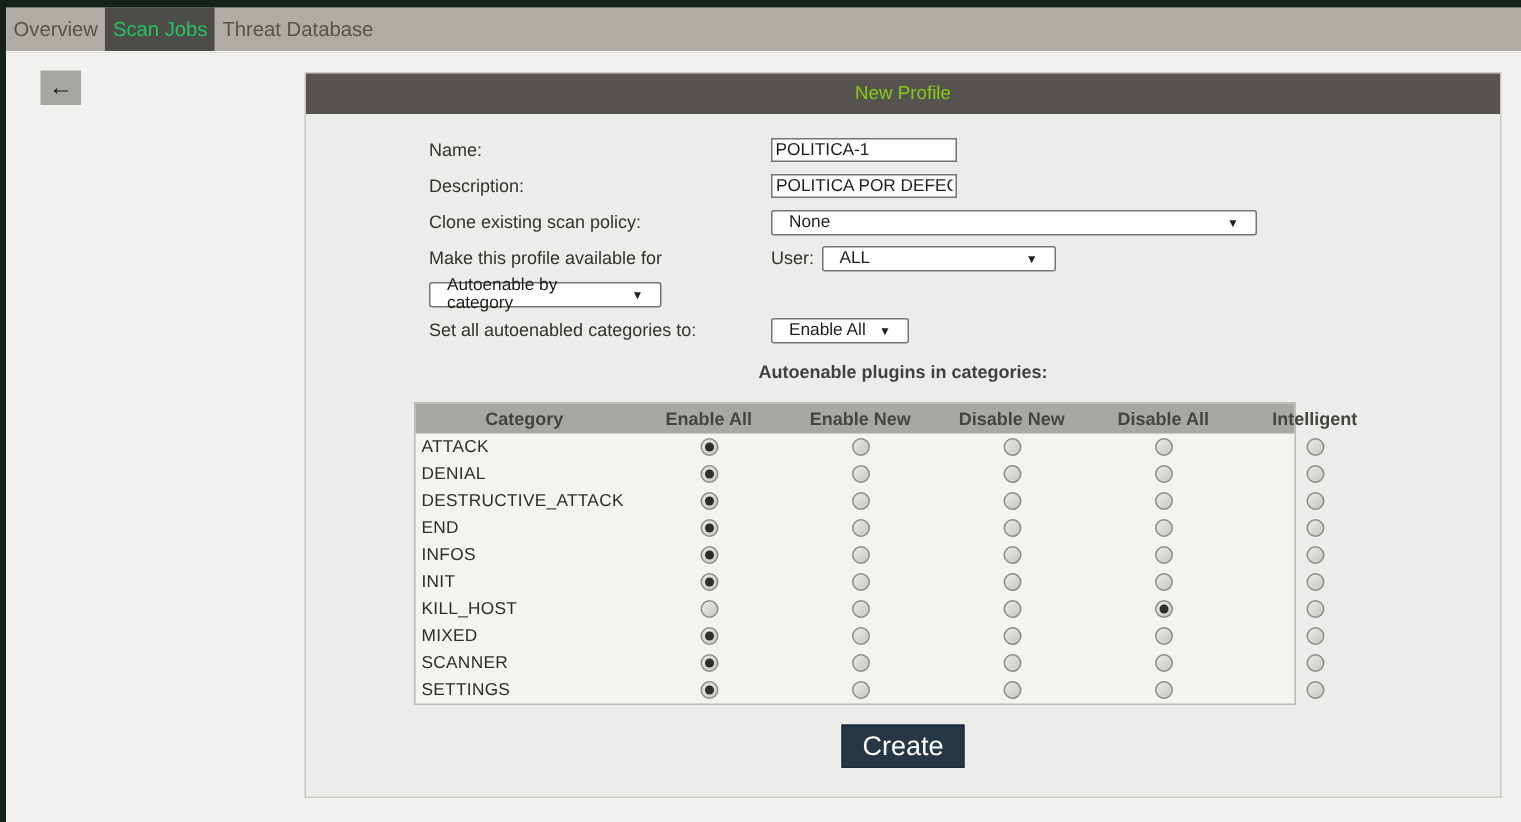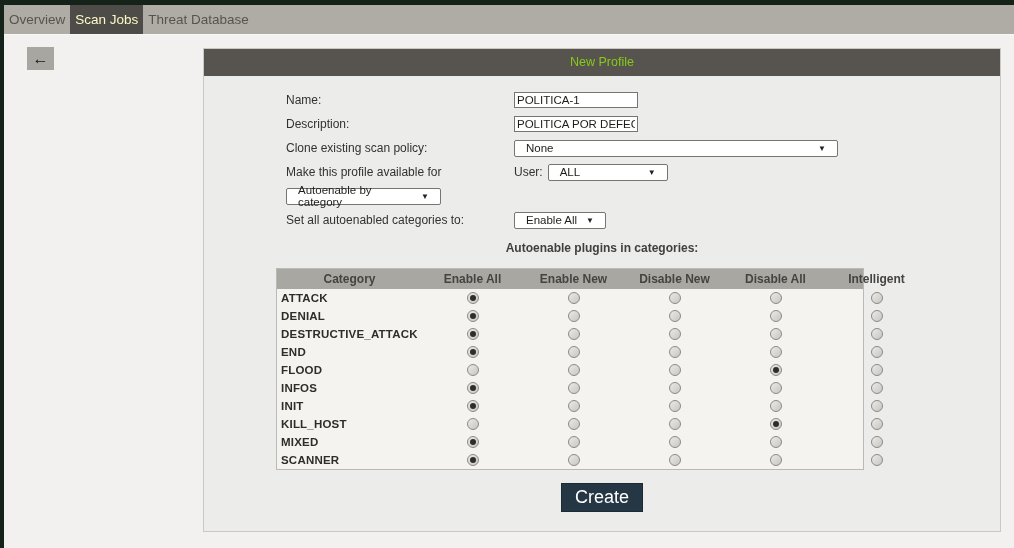--- a/index.html
+++ b/index.html
@@ -2,41 +2,41 @@
 <html><head>
 <meta charset="utf-8">
 <style>
   * { margin:0; padding:0; box-sizing:border-box; }
   body { font-family:"Liberation Sans", sans-serif; }
   .container { position:relative; width:1014px; height:548px; background:#f2f1ef; overflow:hidden; }
   .top-strip { position:absolute; top:0; left:0; width:100%; height:5px; background:#15221a; z-index:3; }
   .left-strip { position:absolute; top:0; left:0; width:4px; height:100%; background:#15221a; z-index:2; }
   .tab-bar { position:absolute; top:5px; left:4px; right:0; height:30px; background:#aeaca5; display:flex; border-bottom:1px solid #f8f8f6; }
   .tab { padding:0 5px; line-height:30px; font-size:13.5px; color:#55544e; cursor:pointer; white-space:nowrap; }
-  .tab.active { background:#4d4c49; color:#fef9c3; }
+  .tab.active { background:#4d4c49; color:#22c55e; }
   .back-btn { position:absolute; left:27px; top:47px; width:27px; height:23px; background:#a7a6a1; display:flex; align-items:center; justify-content:center; cursor:pointer; }
   .back-btn .arrow { font-size:16px; font-weight:bold; color:#15150f; line-height:1; }
   .panel { position:absolute; left:203px; top:48px; width:798px; height:484px; background:#ececea; border:1px solid #c9c8c4; }
   .panel-title { height:27px; background:#57534e; color:#84cc16; text-align:center; line-height:27px; font-size:12.5px; }
   .form-area { padding-top:12px; }
   .form-row { display:flex; align-items:center; height:24px; padding-left:82px; font-size:12px; color:#33322e; }
   .form-label { width:228px; flex:none; }
   input.text { width:124px; height:16px; border:1px solid #767571; font-size:11.5px; padding:1px 2px; background:#fff; color:#1d1d1a; font-family:inherit; }
   .select { background:#fff; border:1px solid #767571; border-radius:2px; height:17px; font-size:11.5px; padding:0 11px; display:flex; justify-content:space-between; align-items:center; color:#1d1d1a; cursor:pointer; }
   .select .arr { font-size:8px; color:#222; margin-left:6px; }
   .w-clone { width:324px; }
-  .w-user { width:120px; }
+  .w-user { width:156px; }
   .w-auto { width:155px; }
   .w-setall { width:92px; }
   .inline-label { margin-right:5px; }
   .cats-heading { text-align:center; font-weight:bold; font-size:12px; color:#404040; margin-top:9px; }
   .cat-table { margin:13px 0 0 72px; width:588px; border:1px solid #bab9b5; background:#f4f3f0; }
   .thead { display:grid; grid-template-columns:145px repeat(5,101px); height:20px; background:#a9a7a1; align-items:center; }
   .th { text-align:center; font-weight:bold; font-size:12px; color:#454440; }
-  .trow { display:grid; grid-template-columns:145px repeat(5,101px); height:18px; align-items:center;font-weight:bold; }
+  .trow { display:grid; grid-template-columns:145px repeat(5,101px); height:18px; align-items:center; }
   .cell.cat { font-size:11.5px; color:#2e2d2a; padding-left:4px; letter-spacing:0.2px; }
   .radio-cell { display:flex; justify-content:center; }
   .radio { width:12px; height:12px; border-radius:50%; background:linear-gradient(135deg,#ebeae7,#c7c6c2); border:1px solid #8b8a85; position:relative; cursor:pointer; }
   .radio.selected::after { content:""; position:absolute; left:2px; top:2px; width:6px; height:6px; border-radius:50%; background:#2f2e2b; }
   .create-row { text-align:center; margin-top:13px; }
   .create-btn { background:#253744; color:#fff; border:1px solid #1b2a35; font-size:18px; padding:3px 13px; font-family:inherit; cursor:pointer; }
 </style>
 </head>
 <body>
 
@@ -174,38 +174,20 @@
               <span class="radio"></span>
             </div>
             <div class="cell radio-cell">
               <span class="radio"></span>
             </div>
             <div class="cell radio-cell">
               <span class="radio"></span>
             </div>
           </div>
           <div class="trow">
-            <div class="cell cat">FLOOD</div>
-            <div class="cell radio-cell">
-              <span class="radio"></span>
-            </div>
-            <div class="cell radio-cell">
-              <span class="radio"></span>
-            </div>
-            <div class="cell radio-cell">
-              <span class="radio"></span>
-            </div>
-            <div class="cell radio-cell">
-              <span class="radio selected"></span>
-            </div>
-            <div class="cell radio-cell">
-              <span class="radio"></span>
-            </div>
-          </div>
-          <div class="trow">
             <div class="cell cat">INFOS</div>
             <div class="cell radio-cell">
               <span class="radio selected"></span>
             </div>
             <div class="cell radio-cell">
               <span class="radio"></span>
             </div>
             <div class="cell radio-cell">
               <span class="radio"></span>
             </div>
@@ -265,20 +247,38 @@
             </div>
             <div class="cell radio-cell">
               <span class="radio"></span>
             </div>
             <div class="cell radio-cell">
               <span class="radio"></span>
             </div>
           </div>
           <div class="trow">
             <div class="cell cat">SCANNER</div>
+            <div class="cell radio-cell">
+              <span class="radio selected"></span>
+            </div>
+            <div class="cell radio-cell">
+              <span class="radio"></span>
+            </div>
+            <div class="cell radio-cell">
+              <span class="radio"></span>
+            </div>
+            <div class="cell radio-cell">
+              <span class="radio"></span>
+            </div>
+            <div class="cell radio-cell">
+              <span class="radio"></span>
+            </div>
+          </div>
+          <div class="trow">
+            <div class="cell cat">SETTINGS</div>
             <div class="cell radio-cell">
               <span class="radio selected"></span>
             </div>
             <div class="cell radio-cell">
               <span class="radio"></span>
             </div>
             <div class="cell radio-cell">
               <span class="radio"></span>
             </div>
             <div class="cell radio-cell">

